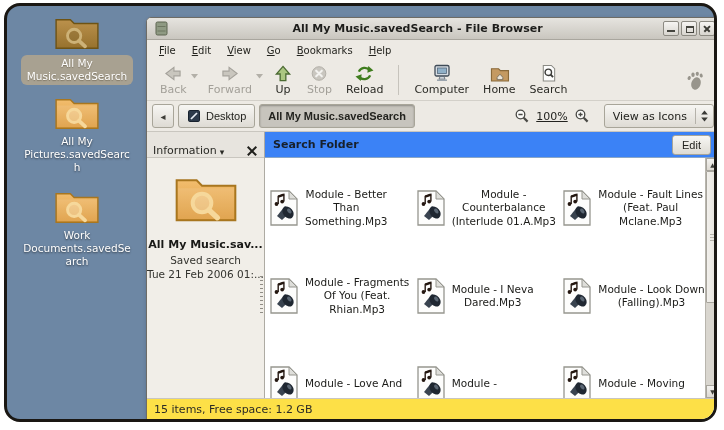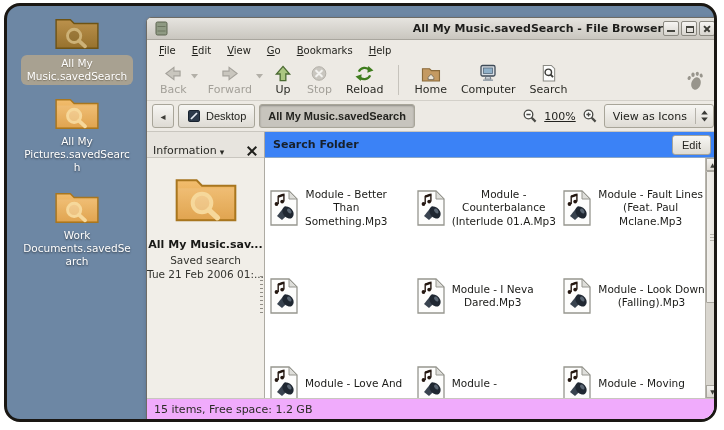--- a/index.html
+++ b/index.html
@@ -20,21 +20,21 @@
     padding: 2px 6px; text-shadow: 0 1px 1px rgba(60,50,30,.4); }
 
   
   .window { position: absolute; left: 139px; top: 11px; width: 574px; height: 404px;
     background: #edeae4; border: 1px solid #6e6c66; border-radius: 5px 5px 2px 2px;
     box-shadow: 2px 3px 5px rgba(10,20,30,.45); display: flex; flex-direction: column; overflow: hidden; }
 
   .titlebar { height: 22px; flex: 0 0 22px; display: flex; align-items: center;
     background: linear-gradient(#e6e4df, #c9c6bf); border-bottom: 1px solid #a9a69e; padding: 0 4px; }
   .title-icon { width: 13px; height: 15px; margin: 0 4px; }
-  .title-text { flex: 1; text-align: right; font-size: 11px; font-weight: bold; color: #1d1d1b; }
+  .title-text { flex: 1; text-align: center; font-size: 11px; font-weight: bold; color: #1d1d1b; }
   .win-btns { display: flex; gap: 2px; }
   .win-btn { width: 16px; height: 15px; border: 1px solid #8c8a82; border-radius: 2px;
     background: linear-gradient(#f6f5f2, #d8d5cf); position: relative; cursor: pointer; }
   .win-btn .bar { position: absolute; left: 3px; right: 3px; bottom: 3px; height: 2px; background: #45453f; }
   .win-btn .box { position: absolute; left: 3.5px; top: 3.5px; width: 8px; height: 7px;
     border: 1px solid #45453f; border-top-width: 2px; }
   .win-btn .x1, .win-btn .x2 { position: absolute; left: 3px; top: 6px; width: 8px; height: 1.6px;
     background: #3b3b35; }
   .win-btn .x1 { transform: rotate(45deg); } .win-btn .x2 { transform: rotate(-45deg); }
 
@@ -55,21 +55,21 @@
   .locbar { height: 31px; flex: 0 0 31px; display: flex; align-items: center;
     background: #edeae4; border-bottom: 1px solid #c9c6bf; padding: 0 5px; gap: 4px; }
   .loc-btn { height: 24px; display: flex; align-items: center; gap: 5px; padding: 0 8px;
     font-size: 11px; color: #23231f; background: linear-gradient(#f7f6f3, #dedbd4);
     border: 1px solid #a8a599; border-radius: 3px; cursor: pointer; }
   .loc-btn.small { width: 22px; justify-content: center; padding: 0; font-size: 10px; color:#3c3c37; }
   .loc-btn.active { background: #c7c4bd; box-shadow: inset 0 1px 2px rgba(60,60,55,.4); font-weight: bold; }
   .zoom-ctrl { display: flex; align-items: center; gap: 4px; margin-left: auto; }
   .zoom-pct { font-size: 11px; color: #23231f; text-decoration: underline; }
   .icon-btn { background: none; border: none; padding: 2px; cursor: pointer; display: flex; }
-  .combo { height: 24px; display: flex; align-items: center;
+  .combo { height: 24px; margin-left: 8px; display: flex; align-items: center;
     background: linear-gradient(#f7f6f3, #dedbd4); border: 1px solid #a8a599; border-radius: 3px; cursor: pointer; }
   .combo-label { font-size: 11px; color: #23231f; padding: 0 8px; }
   .combo-sep { width: 1px; height: 16px; background: #b5b2aa; }
   .combo-arrows { padding: 0 4px; display: flex; }
 
   .content { flex: 1; display: flex; min-height: 0; }
 
   
   .sidepane { width: 118px; flex: 0 0 118px; background: #f1eee8; border-right: 1px solid #aeaba3;
     display: flex; flex-direction: column; position: relative; }
@@ -106,21 +106,21 @@
   .vscroll { width: 14px; flex: 0 0 14px; background: #d9d6cf; border-left: 1px solid #b8b5ad;
     display: flex; flex-direction: column; }
   .vs-btn { height: 13px; flex: 0 0 13px; background: linear-gradient(#f3f2ef,#ddd9d2);
     border: 1px solid #a8a59d; font-size: 6px; line-height: 11px; text-align: center; color: #3c3c37; cursor: pointer; }
   .vs-thumb { height: 55%; background: linear-gradient(90deg,#f2f0ec,#e2dfd8); border: 1px solid #a8a59d;
     border-radius: 1px; position: relative; cursor: grab; }
   .vs-thumb i { position: absolute; left: 3px; right: 3px; top: 50%; height: 7px; margin-top: -3px;
     background: repeating-linear-gradient(#b5b2aa 0 1px, transparent 1px 3px); }
   .vs-trough { flex: 1; }
 
-  .statusbar { height: 22px; flex: 0 0 22px; background: #f0abfc; border-top: 1px solid #c9c6bf;
+  .statusbar { height: 22px; flex: 0 0 22px; background: #fde047; border-top: 1px solid #c9c6bf;
     display: flex; align-items: center; padding: 0 7px; position: relative; }
   .status-text { font-size: 11px; color: #2b2b26; }
   .resize-grip { position: absolute; right: 1px; bottom: 1px; width: 13px; height: 13px; cursor: nwse-resize;
     background: repeating-linear-gradient(135deg, transparent 0 3px, #b3b0a8 3px 4.3px);
     clip-path: polygon(100% 0, 100% 100%, 0 100%); }
 </style>
 </head>
 <body>
 
 <svg width="0" height="0" style="position:absolute">
@@ -253,34 +253,34 @@
           <svg width="21" height="17" viewBox="0 0 21 18">
             <path d="M4.5,7 A6.8,6.8 0 0 1 16,5.5" fill="none" stroke="#3f7d1e" stroke-width="2.4"></path>
             <polygon points="14.5,1 20,5.8 13.5,8.2" fill="#3f7d1e"></polygon>
             <path d="M16.5,11 A6.8,6.8 0 0 1 5,12.5" fill="none" stroke="#3f7d1e" stroke-width="2.4"></path>
             <polygon points="6.5,17 1,12.2 7.5,9.8" fill="#3f7d1e"></polygon>
           </svg>
           <span>Reload</span>
         </div>
         <div class="tool-sep"></div>
         <div class="tool-btn">
-          <svg width="21" height="17" viewBox="0 0 21 18">
-            <path d="M2,4 h7.5 l2,2 h8.5 v11 h-18 z" fill="#c49a62" stroke="#8a6a3a" stroke-width="1.2"></path>
-            <path d="M8,13 L11,9.8 L14,13 V15.5 H8 Z" fill="#ece7da" stroke="#6e6454" stroke-width="0.9"></path>
-          </svg>
-          <span>Home</span>
-        </div>
-        <div class="tool-btn">
           <svg width="20" height="18" viewBox="0 0 20 18">
             <rect x="3" y="1.5" width="14" height="10.5" rx="1.5" fill="#d7dde3" stroke="#3f4b57" stroke-width="1.3"></rect>
             <rect x="5.5" y="4" width="9" height="5.5" fill="#8fb0c8" stroke="#55697c" stroke-width="0.8"></rect>
             <path d="M8,12.5 H12 L13,15.2 H7 Z" fill="#cfd5da" stroke="#55626e" stroke-width="0.8"></path>
             <rect x="5" y="15.4" width="10" height="1.6" fill="#9aa4ad"></rect>
           </svg>
           <span>Computer</span>
+        </div>
+        <div class="tool-btn">
+          <svg width="21" height="17" viewBox="0 0 21 18">
+            <path d="M2,4 h7.5 l2,2 h8.5 v11 h-18 z" fill="#c49a62" stroke="#8a6a3a" stroke-width="1.2"></path>
+            <path d="M8,13 L11,9.8 L14,13 V15.5 H8 Z" fill="#ece7da" stroke="#6e6454" stroke-width="0.9"></path>
+          </svg>
+          <span>Home</span>
         </div>
         <div class="tool-btn">
           <svg width="19" height="18" viewBox="0 0 19 19">
             <path d="M4,1.5 H12.5 L16,5 V18 H4 Z" fill="#fdfdfc" stroke="#8a8a84" stroke-width="1.1"></path>
             <circle cx="9.3" cy="8.8" r="3.4" fill="none" stroke="#3c3c38" stroke-width="1.5"></circle>
             <line x1="11.8" y1="11.3" x2="14.3" y2="13.9" stroke="#3c3c38" stroke-width="2"></line>
           </svg>
           <span>Search</span>
         </div>
         <svg class="foot-logo" width="20" height="21" viewBox="0 0 20 21">
@@ -385,20 +385,23 @@
                     <use href="#sym-audio"></use>
                   </svg>
                 <div class="file-name">Module - Fault Lines
 (Feat. Paul
 Mclane.Mp3</div>
               </div>
               <div class="file-cell">
                 <svg>
                     <use href="#sym-audio"></use>
                   </svg>
+                <div class="file-name">Module - Fragments
+Of You (Feat.
+Rhian.Mp3</div>
               </div>
               <div class="file-cell">
                 <svg>
                     <use href="#sym-audio"></use>
                   </svg>
                 <div class="file-name">Module - I Neva
 Dared.Mp3</div>
               </div>
               <div class="file-cell">
                 <svg>

